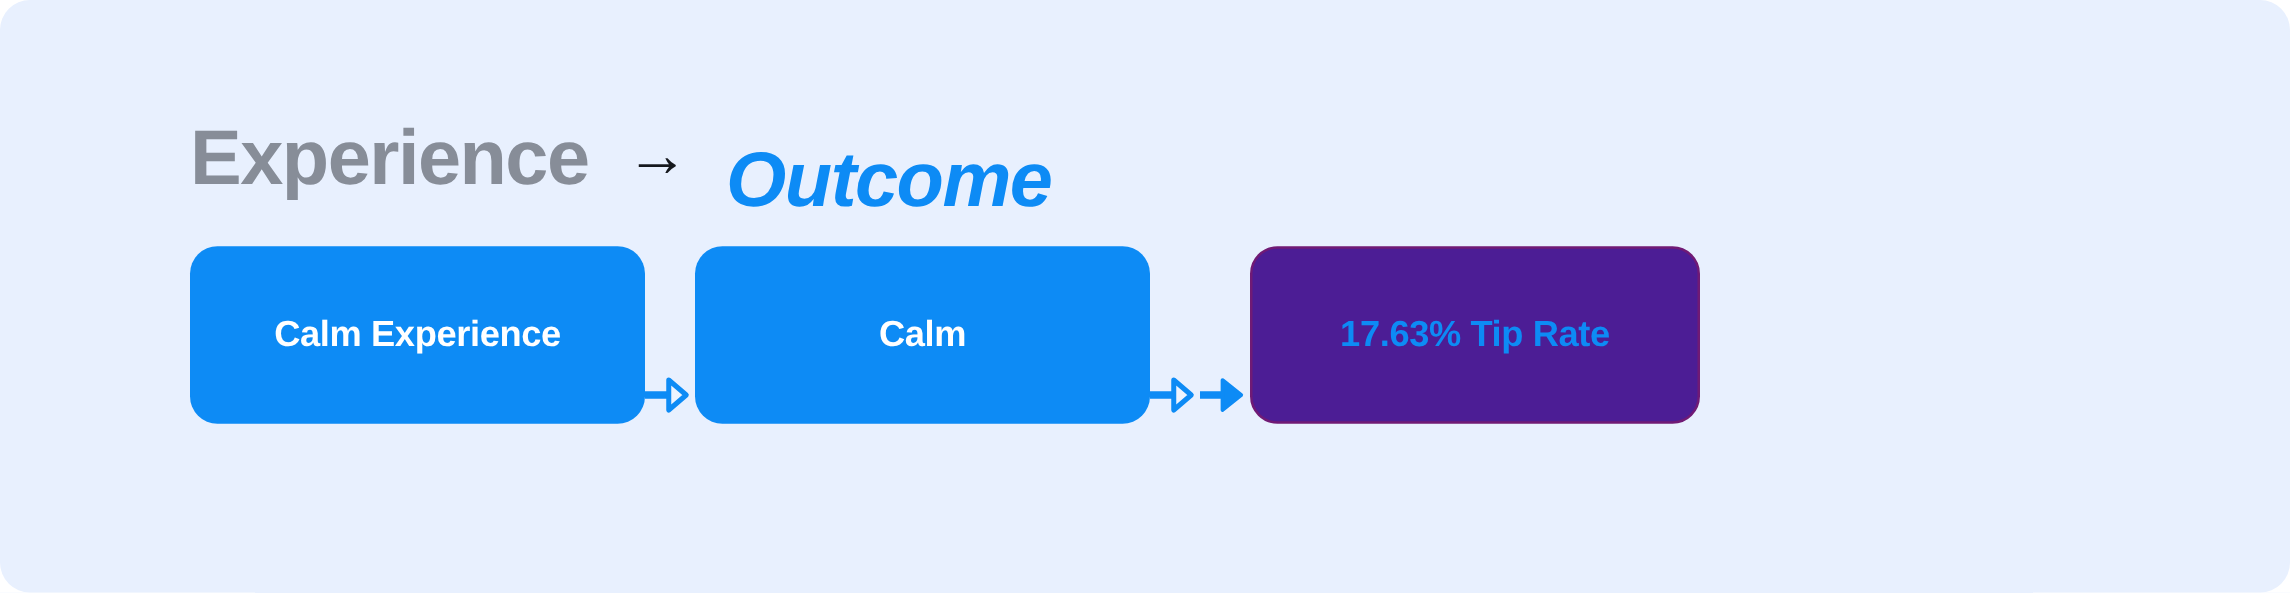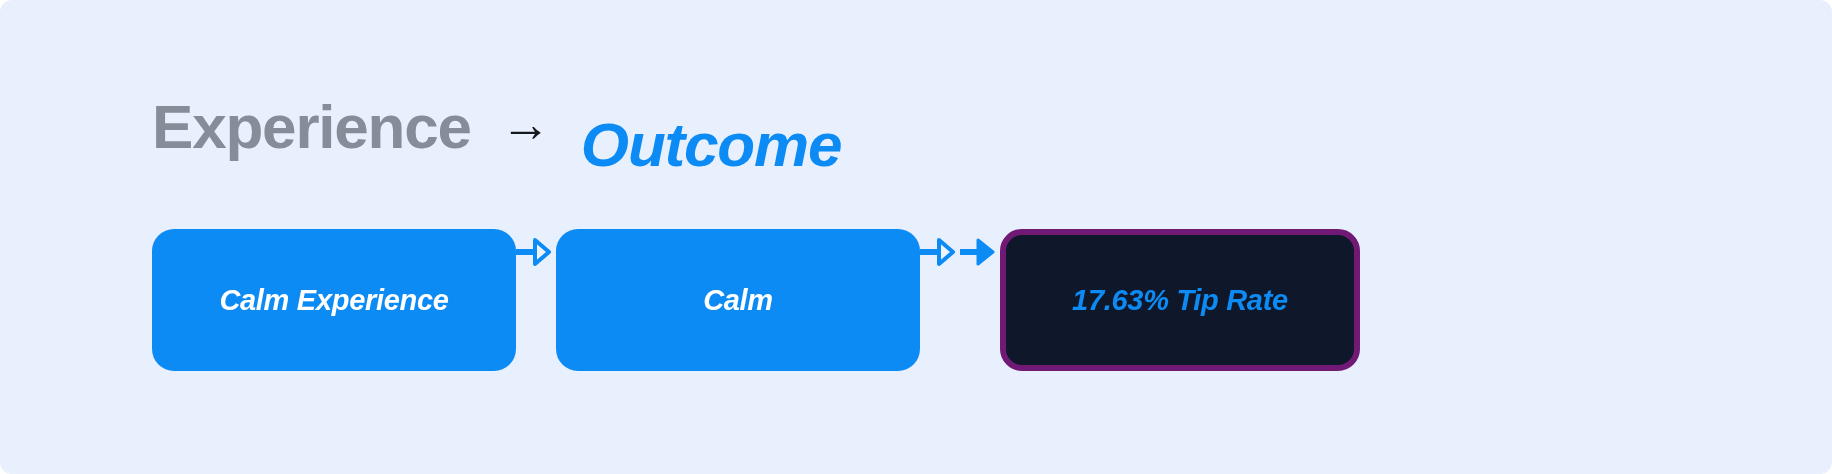--- a/index.html
+++ b/index.html
@@ -15,21 +15,21 @@
   }
 
   #card {
     position: absolute;
     left: 0;
     top: 0;
     width: 1832px;
     height: 474px;
     box-sizing: border-box;
     background: #e8f0fe;
-    border-radius: 12px;
+    border-radius: 24px;
   }
 
   
   #heading {
     position: absolute;
     left: 152px;
     top: 84px;
     height: 86px;
     display: flex;
     align-items: center;
@@ -61,22 +61,21 @@
     margin-top: 36px;
   }
 
   
   #flow {
     position: absolute;
     left: 152px;
     top: 229px;
     height: 110px;
     display: flex;
-    align-items: flex-start;
-    font-style: italic;
+    align-items: flex-end;
   }
 
   .node {
     height: 142px;
     border-radius: 22px;
     display: flex;
     align-items: center;
     justify-content: center;
     box-sizing: border-box;
     padding: 0 18px;
@@ -90,22 +89,22 @@
   }
 
   .node.filled {
     background: #0d8bf5;
   }
   .node.filled .node-label {
     color: #ffffff;
   }
 
   .node.outlined {
-    background: #0f172a;
-    border: 6px solid #701a75;
+    background: #4c1d95;
+    border: 2px solid #701a75;
   }
   .node.outlined .node-label {
     color: #0d8bf5;
   }
 
   
   .node.w1 { width: 364px; }
   .node.w2 { width: 364px; }
   .node.w3 { width: 364px; }
   .node.w4 { width: 360px; }

